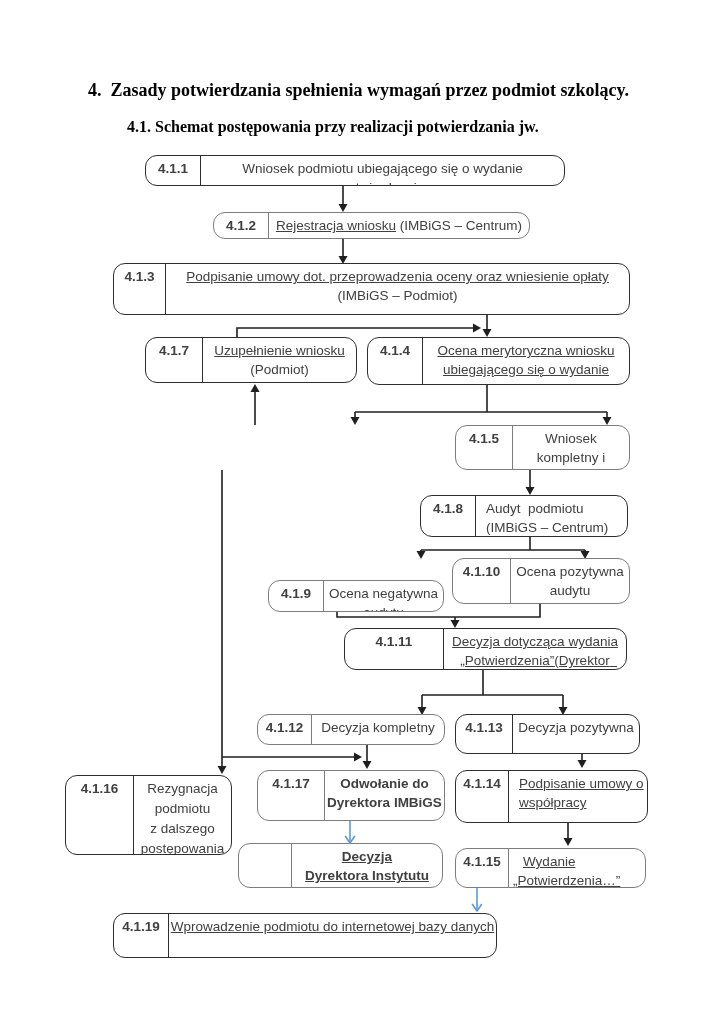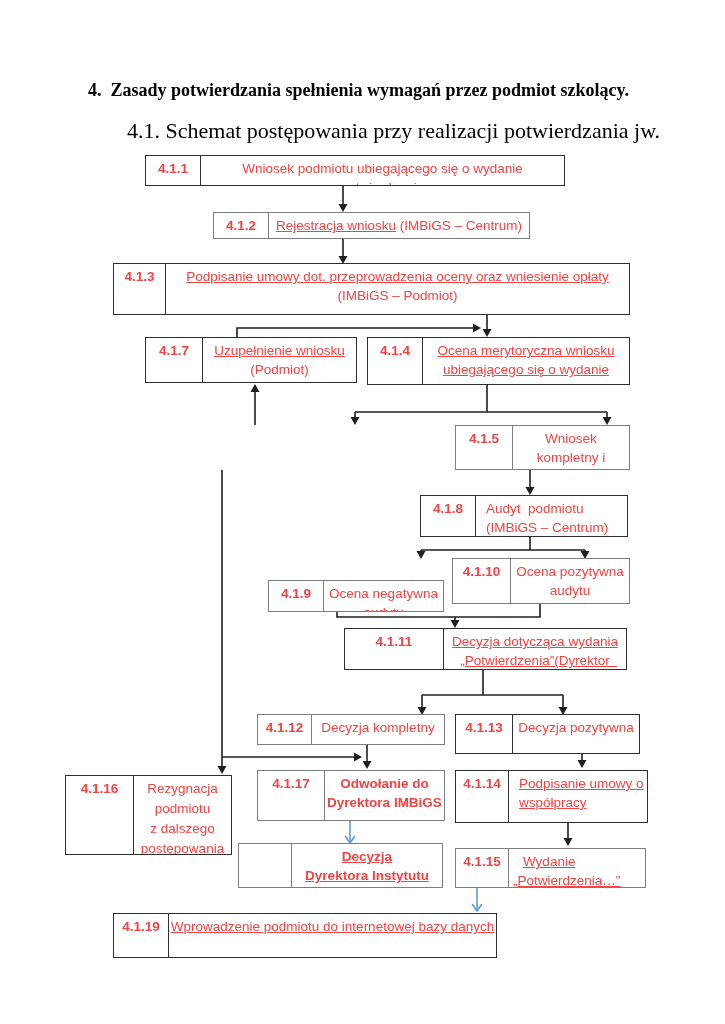--- a/index.html
+++ b/index.html
@@ -1,24 +1,24 @@
 <!DOCTYPE html>
 <html><head>
 <meta charset="utf-8">
 <style>
   html,body{margin:0;padding:0;background:#e8e8e8;}
   .page{position:relative;width:725px;height:1024px;background:#ffffff;overflow:hidden;
         font-family:"Liberation Sans",sans-serif;}
   .h1{position:absolute;left:88px;top:80px;font-family:"Liberation Serif",serif;
       font-weight:bold;font-size:18px;color:#000;white-space:pre;}
   .h2{position:absolute;left:127px;top:118px;font-family:"Liberation Serif",serif;
-      font-weight:normal;font-size:22px;color:#000;white-space:pre;}
+      font-weight:bold;font-size:16px;color:#000;white-space:pre;}
   svg.connectors{position:absolute;left:0;top:0;pointer-events:none;}
   .box{position:absolute;display:flex;background:#fff;box-sizing:border-box;
-       font-size:13.5px;line-height:19px;color:#ef4444;overflow:hidden;}
+       font-size:13.5px;line-height:19px;color:#404040;overflow:hidden;border-radius:12px;}
   .dark{border:1.8px solid #2e2e2e;}
   .gray{border:1.4px solid #7d7d7d;}
   .dark > .lbl{border-right:1.8px solid #2e2e2e;}
   .gray > .lbl{border-right:1.4px solid #7d7d7d;}
   .lbl{flex:0 0 auto;font-weight:bold;text-align:center;padding-top:3px;box-sizing:border-box;}
   .cnt{flex:1 1 auto;padding-top:3px;box-sizing:border-box;overflow:hidden;}
   .center{text-align:center;}
   .leftal{text-align:left;padding-left:10px;}
   .ln{white-space:pre-wrap;}
   .seg{white-space:pre-wrap;}

